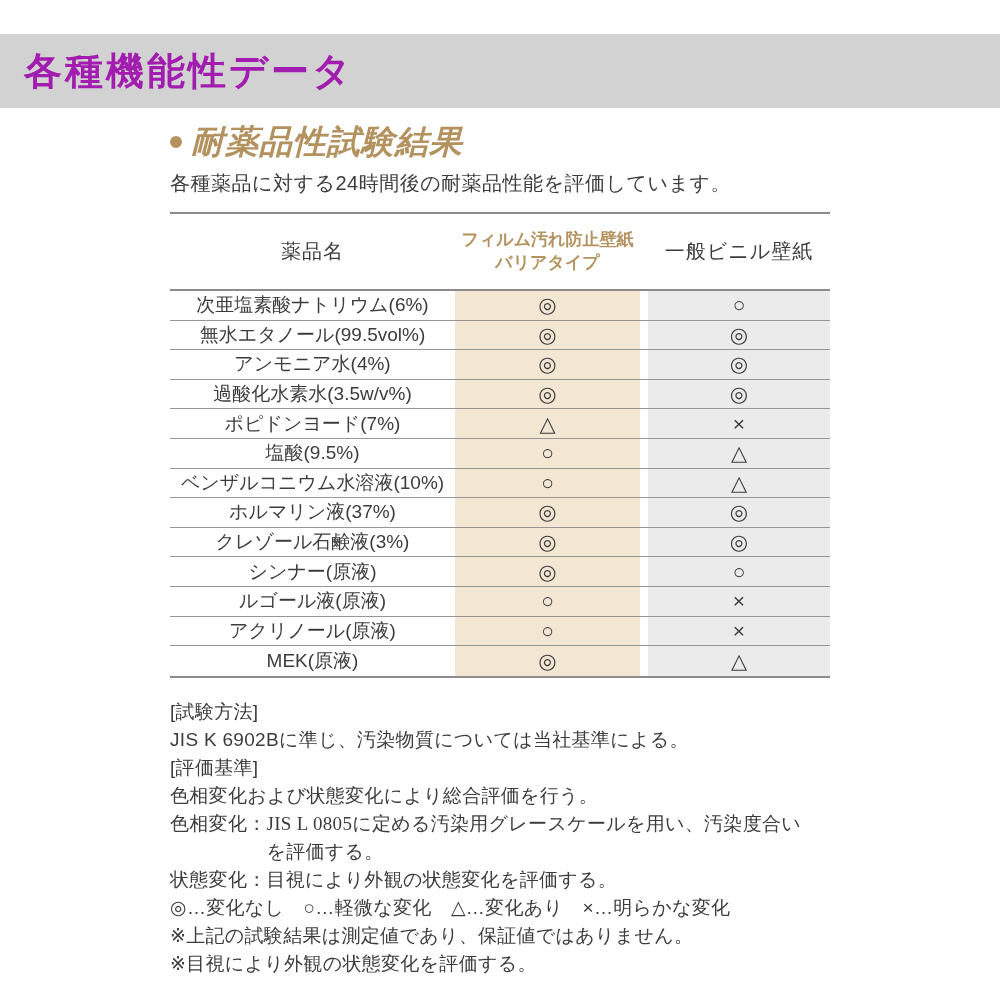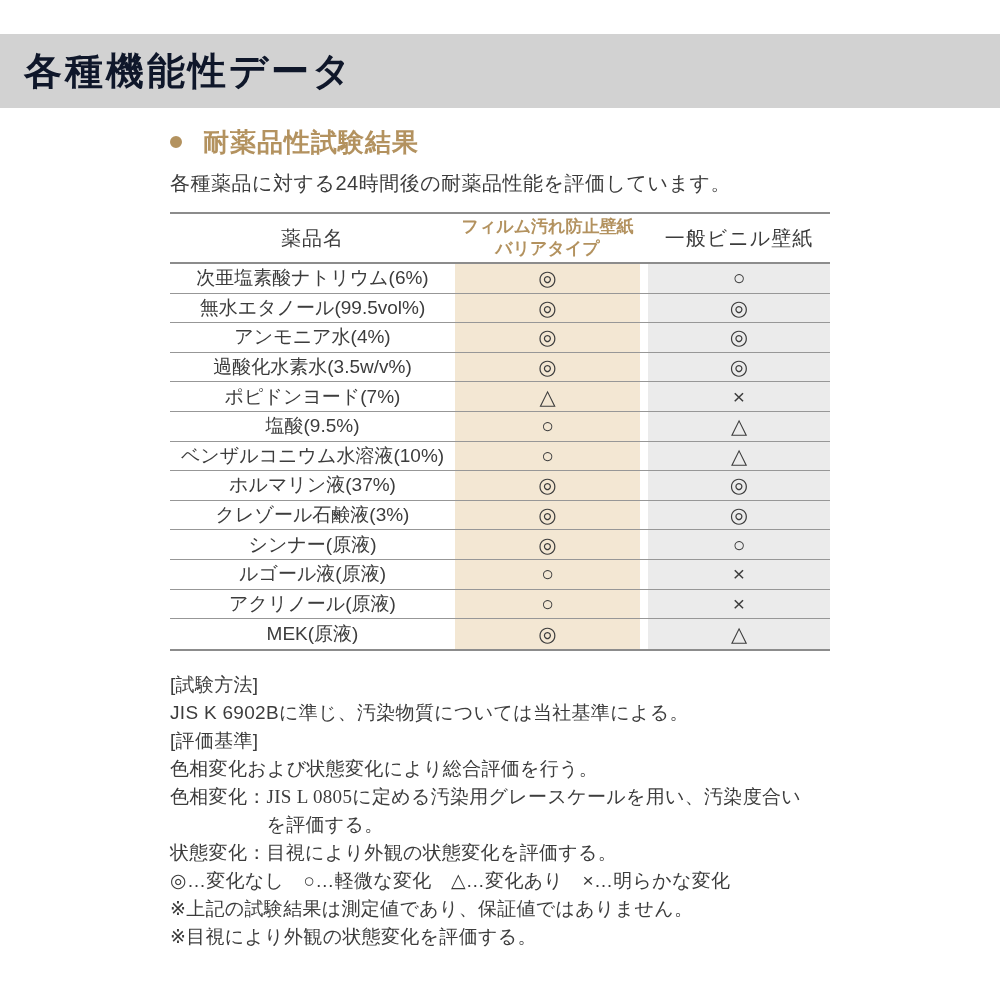--- a/index.html
+++ b/index.html
@@ -24,47 +24,47 @@
 
   
   .header-bar {
     position: absolute; top: 34px; left: 0; right: 0; height: 74px;
     background: var(--header-bar-bg, #d2d2d2);
     display: flex; align-items: center;
   }
   .header-bar h1 {
     margin: 0 0 0 24px;
     font-size: 38px; font-weight: bold;
-    color: #0f172a; letter-spacing: 3px;
+    color: #a21caf; letter-spacing: 3px;
   }
 
   .content { position: absolute; top: 126px; left: 170px; width: 660px; }
 
   
   .section-title-row { display: flex; align-items: center; gap: 9px; height: 32px; }
   .bullet {
     width: 9px; height: 9px;
     border: 6px solid var(--accent-tan, #b3925f);
     border-radius: 50%;
     flex: 0 0 auto;
   }
   .section-title {
-    margin: 12px; font-size: 26px; font-weight: bold;
-    color: var(--accent-tan, #b3925f); letter-spacing: 1px;
+    margin: 0; font-size: 33px; font-weight: bold;
+    color: var(--accent-tan, #b3925f); letter-spacing: 1px; font-style: italic;
   }
   .description { margin: 12px 0 0 0; font-size: 20px; letter-spacing: 0.5px; }
 
   
   .table {
     margin-top: 15px;
     border-top: 2px solid var(--line-strong);
     border-bottom: 2px solid var(--line-strong);
   }
   .thead {
-    height: 50px;
+    height: 77px;
     border-bottom: 2px solid var(--line-strong);
     display: flex; align-items: center;
   }
   .row {
     display: flex; align-items: center;
     height: 29.6px;
     border-bottom: 1px solid var(--line-thin);
   }
   .row:last-child { border-bottom: none; text-align: center; }
   .cell { display: flex; flex-direction: column; align-items: center; justify-content: center; height: 100%; }

